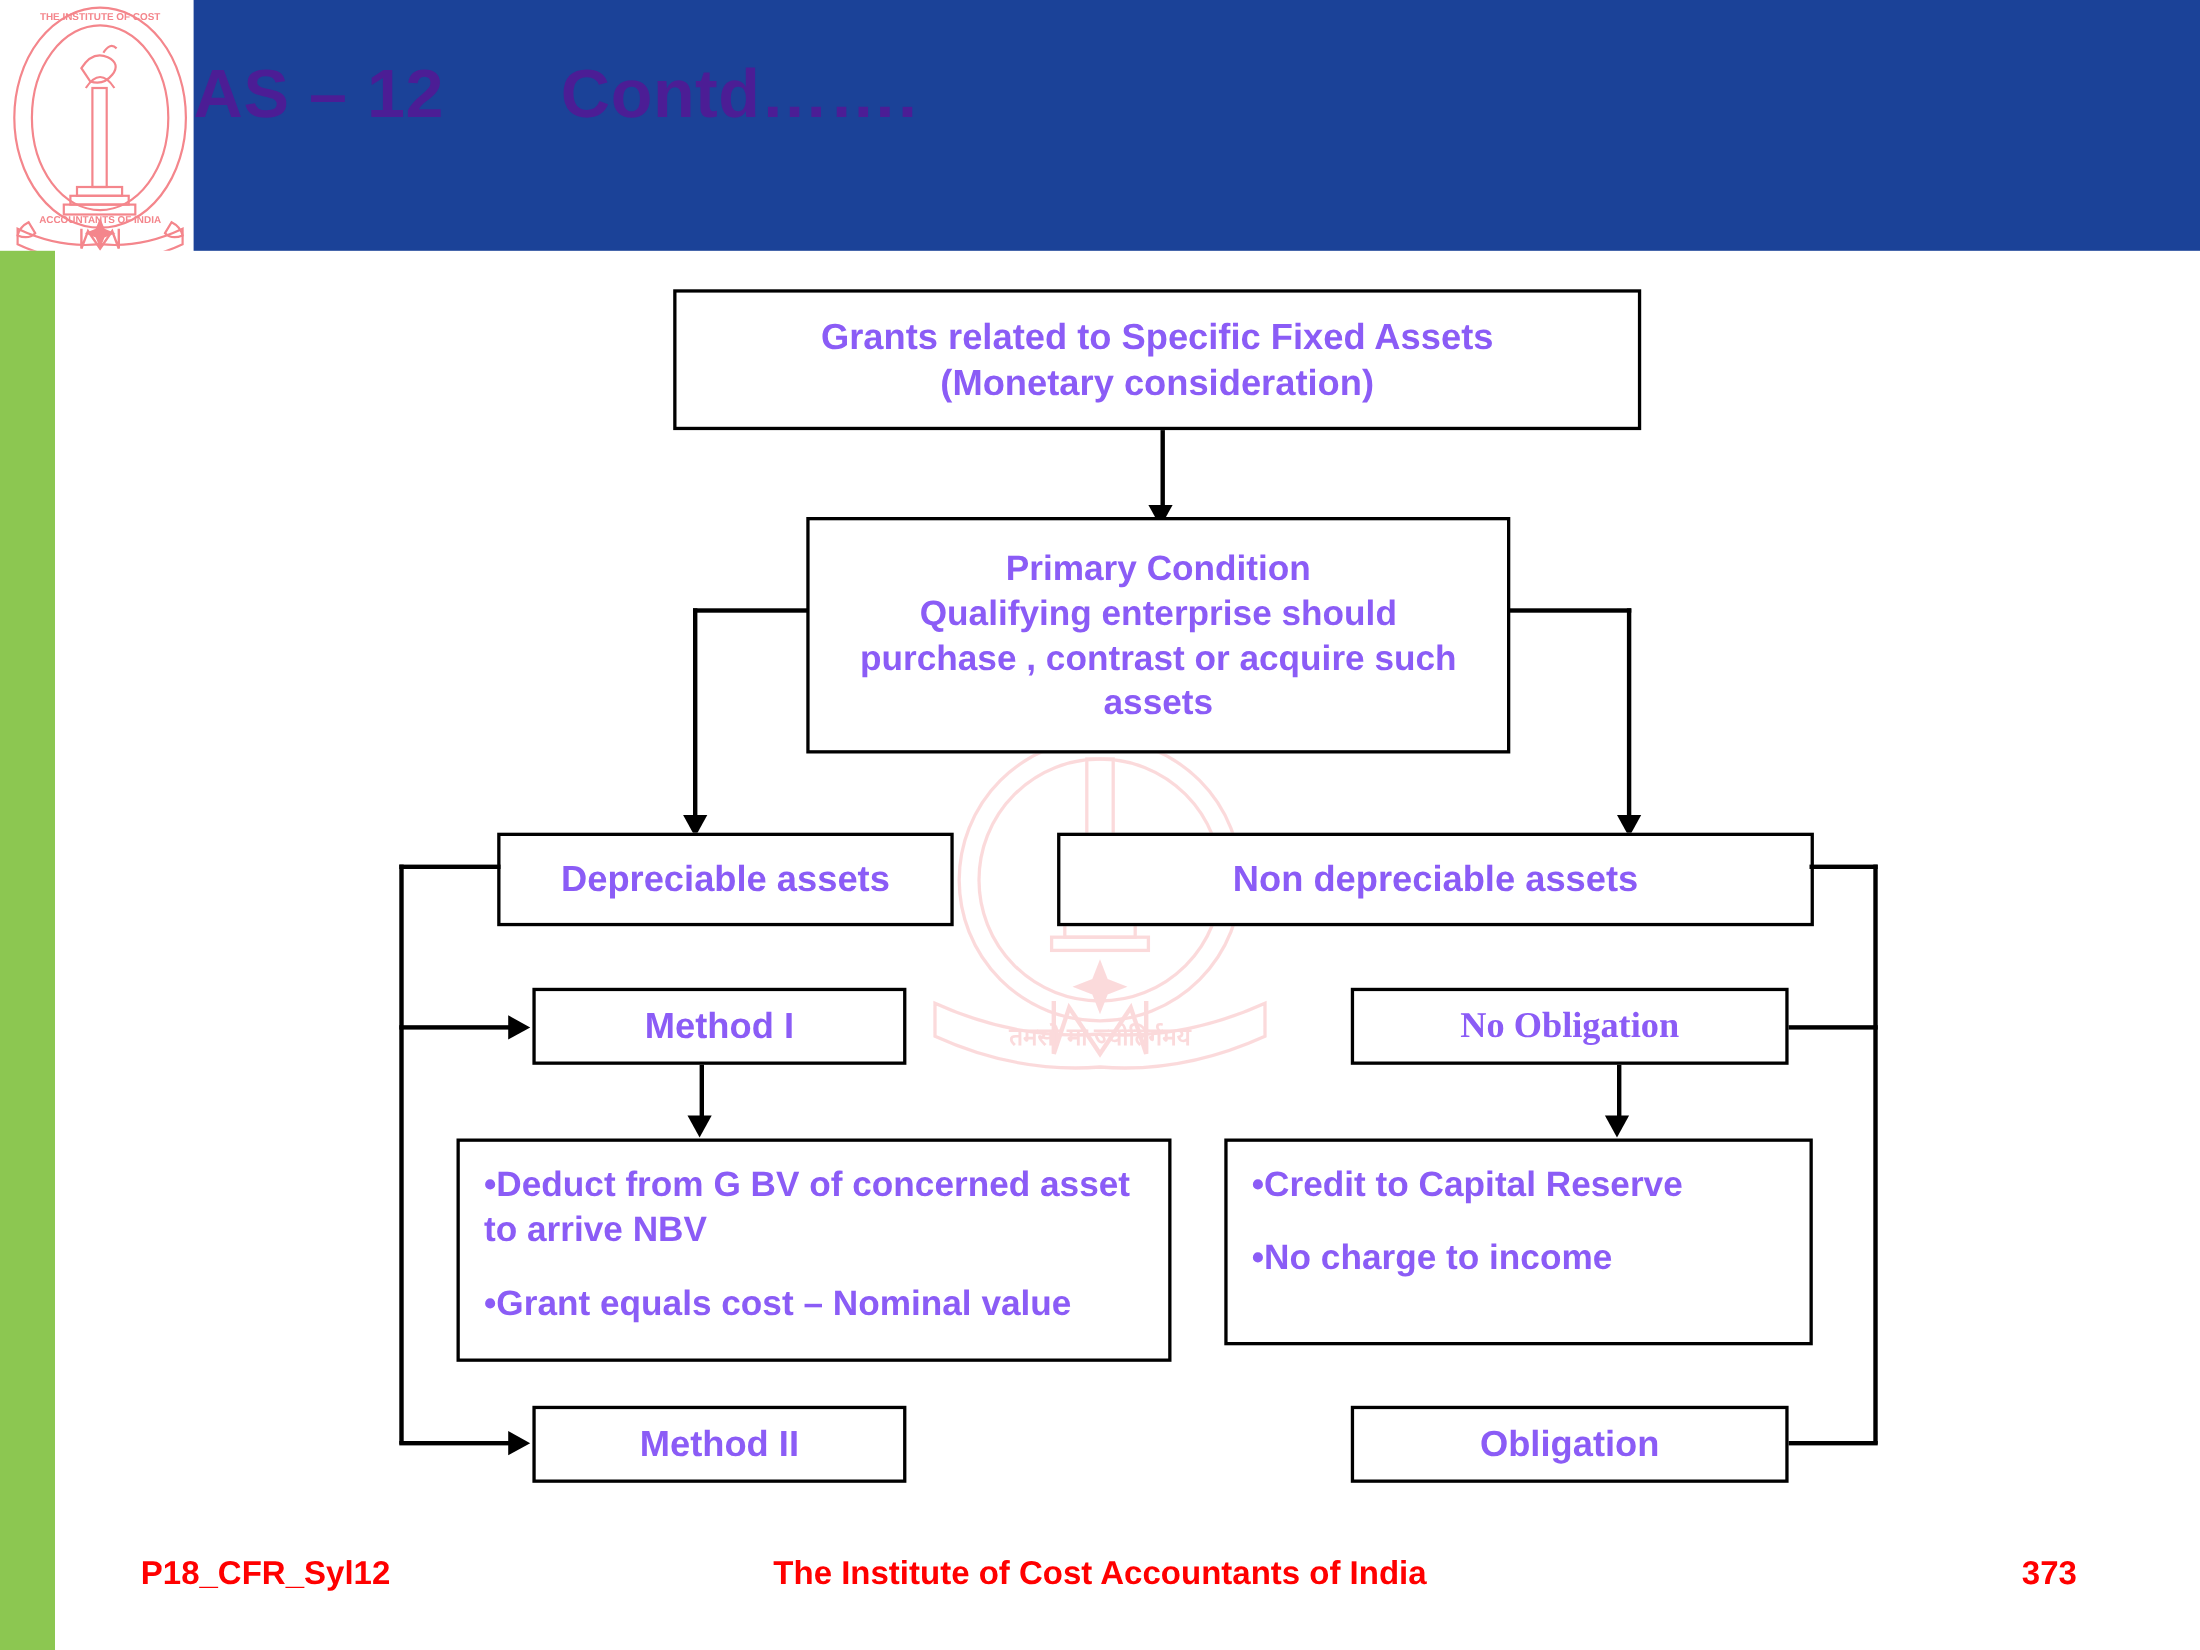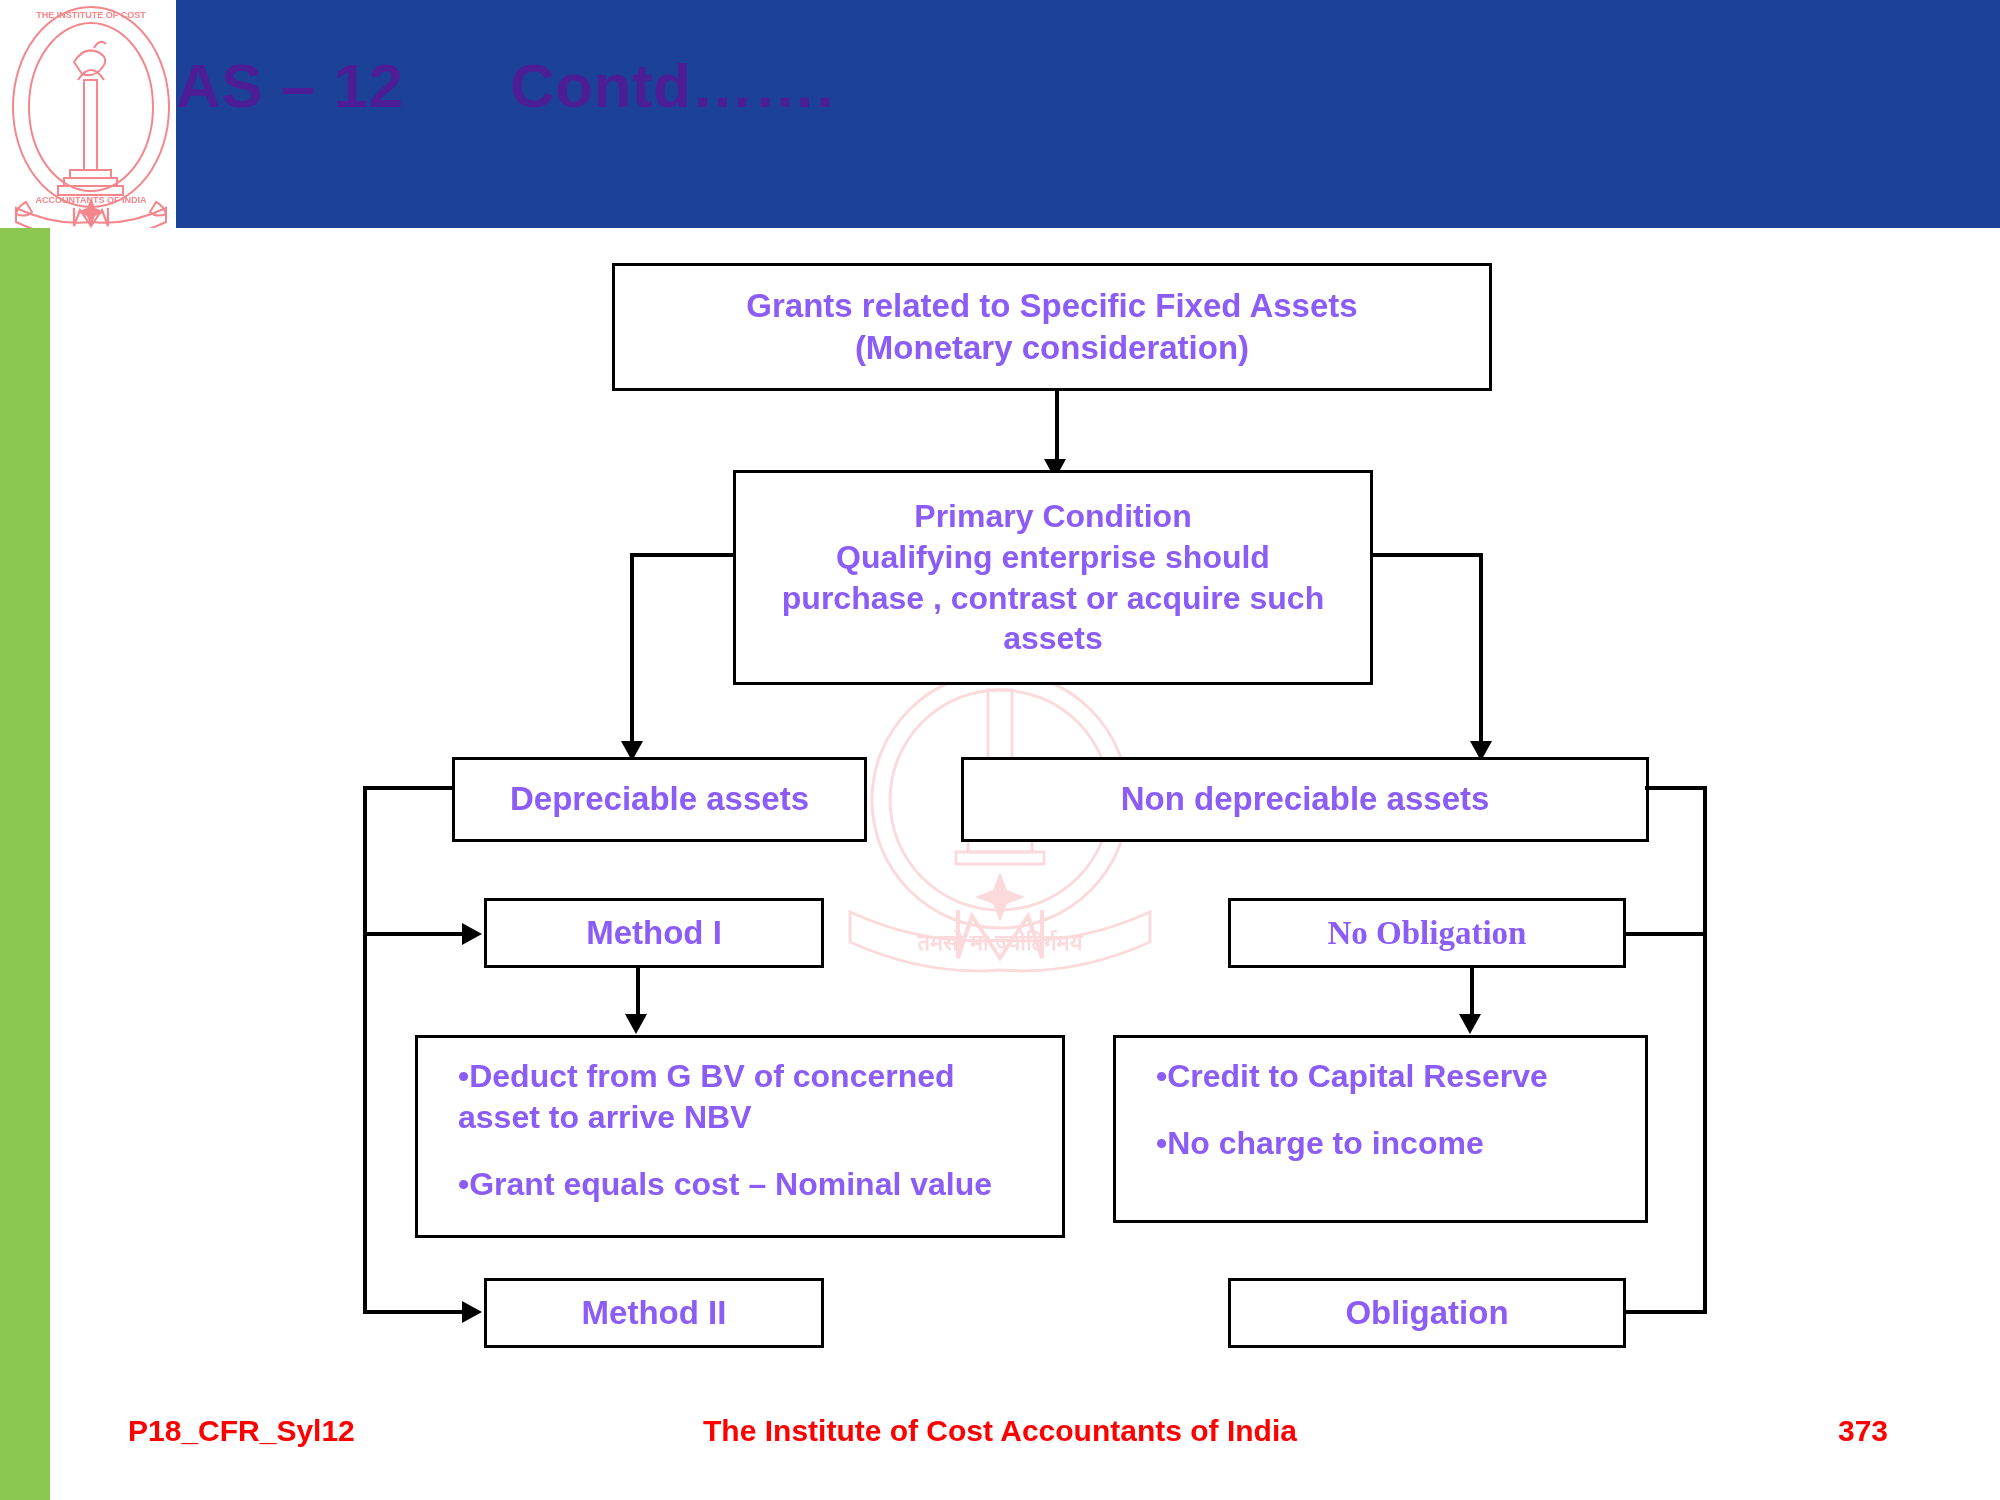--- a/index.html
+++ b/index.html
@@ -82,21 +82,21 @@
     text-align: center;
     color: #8b5cf6;
     font-size: 31px;
     font-weight: 600;
     line-height: 1.28;
     padding: 4px 10px;
   }
   .node.bullets {
     display: block;
     text-align: left;
-    padding: 18px 40px;
+    padding: 18px 22px;
   }
   .node .blines { white-space: pre-line; }
   .node .bl { margin: 0 0 26px 0; }
   .node .bl:last-child { margin-bottom: 0; }
 
   .hline, .vline {
     position: absolute;
     background: #000000;
   }
   .hline { height: 4px; }

